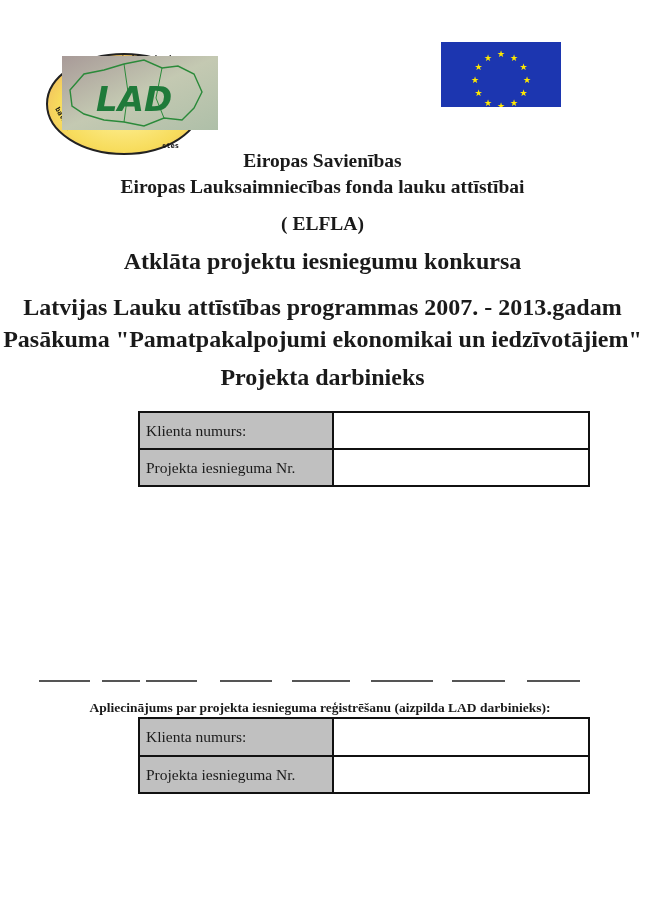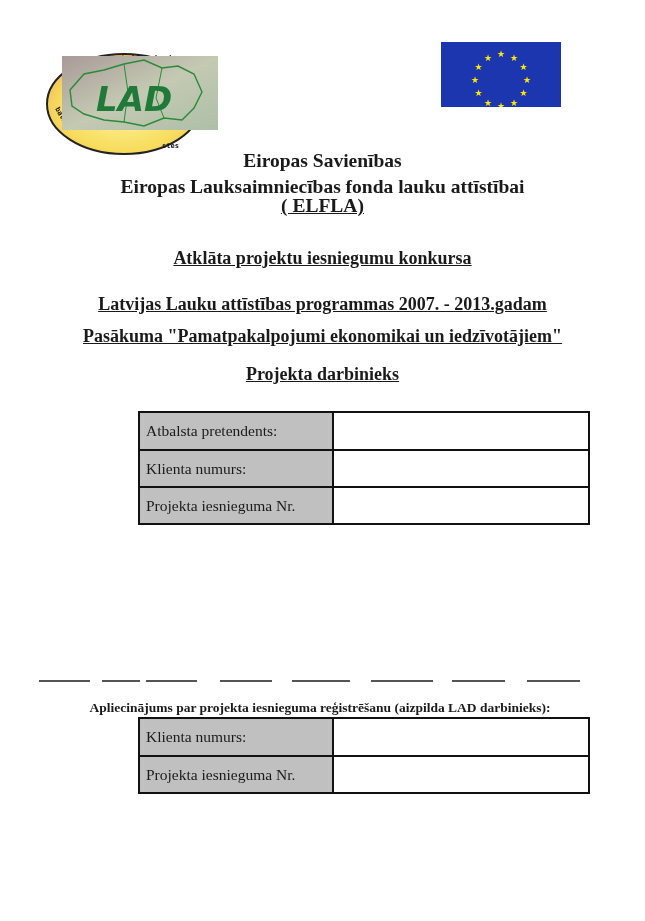--- a/index.html
+++ b/index.html
@@ -3,21 +3,21 @@
 <meta charset="utf-8">
 <style>
   html, body { margin:0; padding:0; background:#ffffff; }
   body { width:645px; height:921px; position:relative; overflow:hidden; font-family:"Liberation Serif", "DejaVu Serif", serif; color:#1a1a1a; }
   .abs { position:absolute; }
   
   .lad-logo { left:44px; top:44px; width:176px; height:112px; }
   .eu-flag { left:441px; top:42px; width:120px; height:65px; }
   .heading { left:0; width:645px; text-align:center; font-weight:bold; white-space:nowrap; }
   .h1 { font-size:19.5px; line-height:23px; }
-  .h2 { font-size:18px;text-decoration:underline; }
+  .h2 { font-size:24px; }
   .form-table { position:absolute; border-collapse:collapse; }
   .form-table td { border:2px solid #111; padding:0 0 0 6px; vertical-align:middle; }
   .form-table td.label { background:#c0c0c0; font-size:15.5px; width:186px; }
   .form-table td.value { background:#ffffff; width:248px; }
   .form-table td.small { font-size:13px; line-height:19px; color:#333; }
   .sep { position:absolute; top:680px; height:2px; background:#555; }
   .cert-title { left:0; width:640px; text-align:center; top:700px; font-size:13.5px; font-weight:bold; white-space:nowrap; }
 </style>
 </head>
 <body>
@@ -62,33 +62,29 @@
       <text x="37.5" y="54">★</text>
       <text x="34" y="41">★</text>
       <text x="37.5" y="28">★</text>
       <text x="47" y="18.5">★</text>
     </g>
   </svg>
 </div>
 
 <div class="abs heading h1" style="top:149px;">Eiropas Savienības</div>
 <div class="abs heading h1" style="top:175px;">Eiropas Lauksaimniecības fonda lauku attīstībai</div>
-<div class="abs heading h1" style="top:194px;text-decoration:underline;">( ELFLA)</div>
+<div class="abs heading h1" style="top:212px;">( ELFLA)</div>
 
 <div class="abs heading h2" style="top:248px;">Atklāta projektu iesniegumu konkursa</div>
 <div class="abs heading h2" style="top:294px;">Latvijas Lauku attīstības programmas 2007. - 2013.gadam</div>
 <div class="abs heading h2" style="top:326px;">Pasākuma "Pamatpakalpojumi ekonomikai un iedzīvotājiem"</div>
 <div class="abs heading h2" style="top:364px;">Projekta darbinieks</div>
 
 <table class="form-table" style="left:138px; top:411px;">
   <tbody>
-      <tr style="height:38px;">
-    <td class="label">Atbalsta pretendents:</td>
-    <td class="value"></td>
-  </tr>
   <tr style="height:37px;">
     <td class="label">Klienta numurs:</td>
     <td class="value"></td>
   </tr>
   <tr style="height:37px;">
     <td class="label">Projekta iesnieguma Nr.</td>
     <td class="value"></td>
   </tr>
 </tbody>
   </table>

